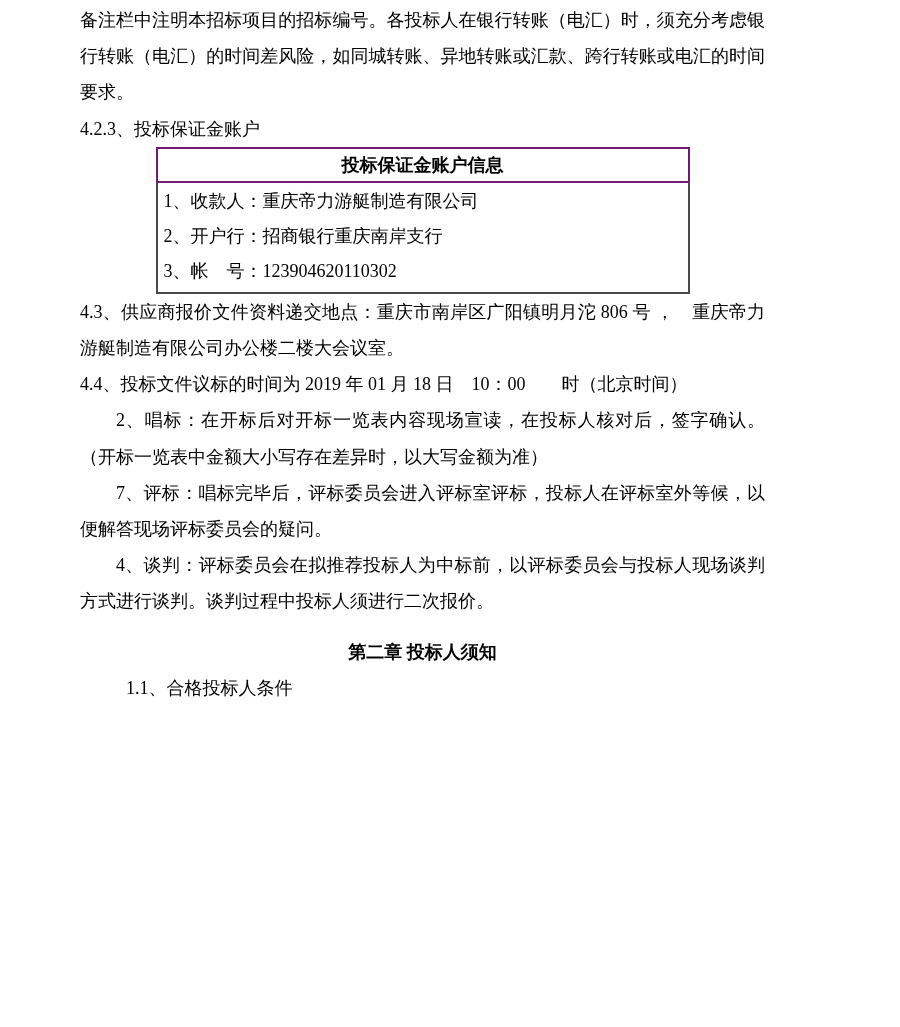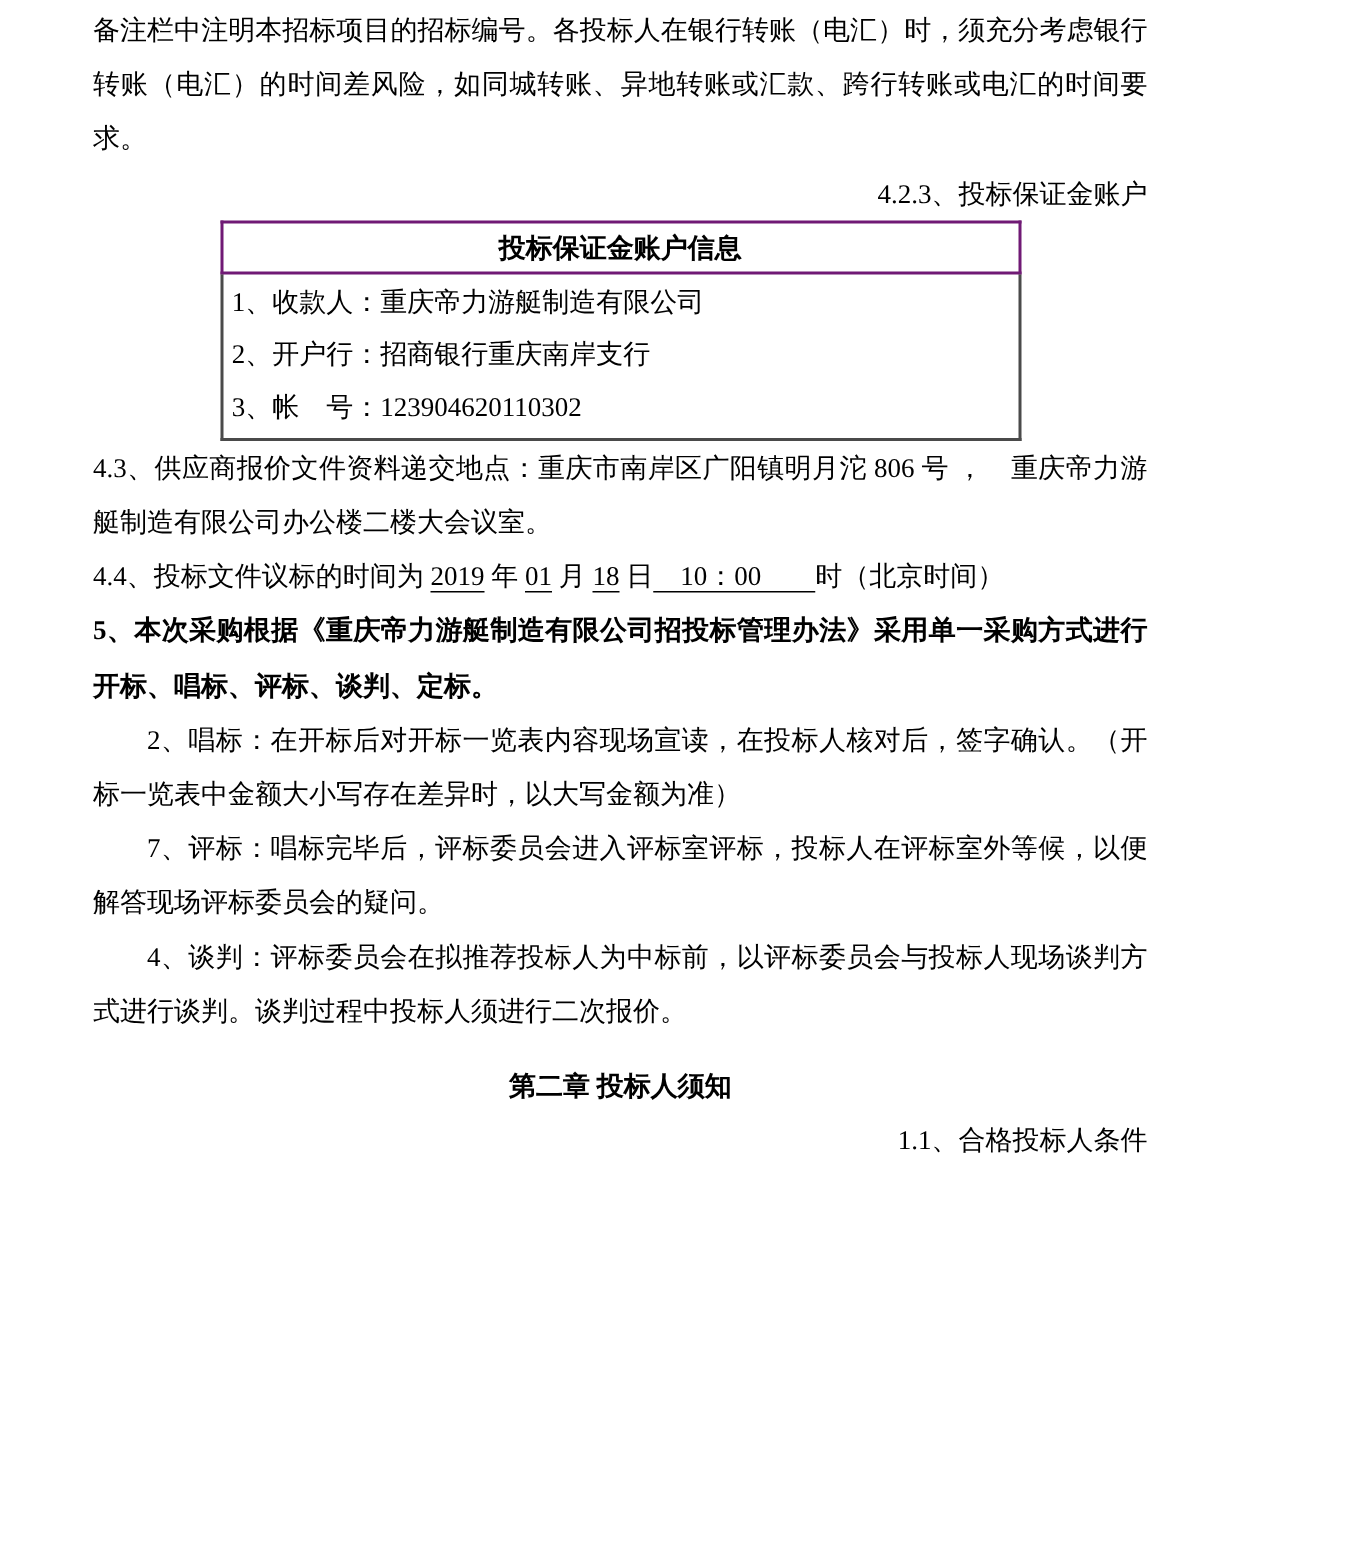--- a/index.html
+++ b/index.html
@@ -4,30 +4,30 @@
 <style>
   * { margin: 0; padding: 0; box-sizing: border-box; }
   html, body { background: #ffffff; }
   body {
     width: 900px; height: 1027px;
     font-family: "Liberation Serif", "DejaVu Serif", serif;
     color: #000000;
   }
   .page {
     width: 900px; height: 1027px;
-    padding: 2px 135px 0 62px;
+    padding: 2px 135px 0 80px;
     overflow: hidden;
     background: #ffffff;
   }
   .body-text {
     font-size: 18px;
     line-height: 36.2px;
     text-align: justify;
   }
-  .nojust { text-align: right; }
+  .nojust { text-align: left; }
   .indent2 { text-indent: 2em; }
   .indent-sub { text-indent: 46px; }
   .bold { font-weight: bold; }
   .deposit-table {
     width: 534px;
     margin: 0 auto;
     border-collapse: collapse;
     table-layout: fixed;
   }
   .deposit-table th {
@@ -42,21 +42,21 @@
     border: 2px solid #4a4a4a;
     padding: 1px 6px 3px 6px;
     vertical-align: top;
     margin-top: 36px;
   }
   .cell-line {
     font-size: 18px;
     line-height: 35px;
     white-space: pre;
   }
-  .u { text-decoration: underline; text-underline-offset: 4px; }
+  .u { text-underline-offset: 4px; }
   .chapter-heading {
     margin-top: 14px;
     text-align: center;
     font-weight: bold;
   }
   .section-heading { font-weight: bold; }
 </style>
 </head>
 <body>
 
@@ -82,21 +82,20 @@
       </tr>
     </tbody>
   </table>
 
   <p class="body-text">4.3、供应商报价文件资料递交地点：重庆市南岸区广阳镇明月沱 806 号 ，　重庆帝力游艇制造有限公司办公楼二楼大会议室。</p>
 
   <p class="body-text">
     <span>4.4、投标文件议标的时间为 </span><span class="u">2019</span><span> 年 </span><span class="u">01</span><span> 月 </span><span class="u">18</span><span> 日</span><span class="u">　10：00　　</span><span>时（北京时间）</span>
   </p>
 
-  <p class="body-text bold">5、本次采购根据《重庆帝力游艇制造有限公司招投标管理办法》采用单一采购方式进行开标、唱标、评标、谈判、定标。</p>
 
 
   <p class="body-text indent2">2、唱标：在开标后对开标一览表内容现场宣读，在投标人核对后，签字确认。（开标一览表中金额大小写存在差异时，以大写金额为准）</p>
 
   <p class="body-text indent2">7、评标：唱标完毕后，评标委员会进入评标室评标，投标人在评标室外等候，以便解答现场评标委员会的疑问。</p>
 
   <p class="body-text indent2">4、谈判：评标委员会在拟推荐投标人为中标前，以评标委员会与投标人现场谈判方式进行谈判。谈判过程中投标人须进行二次报价。</p>
 
 
   <p class="body-text chapter-heading">第二章 投标人须知</p>

